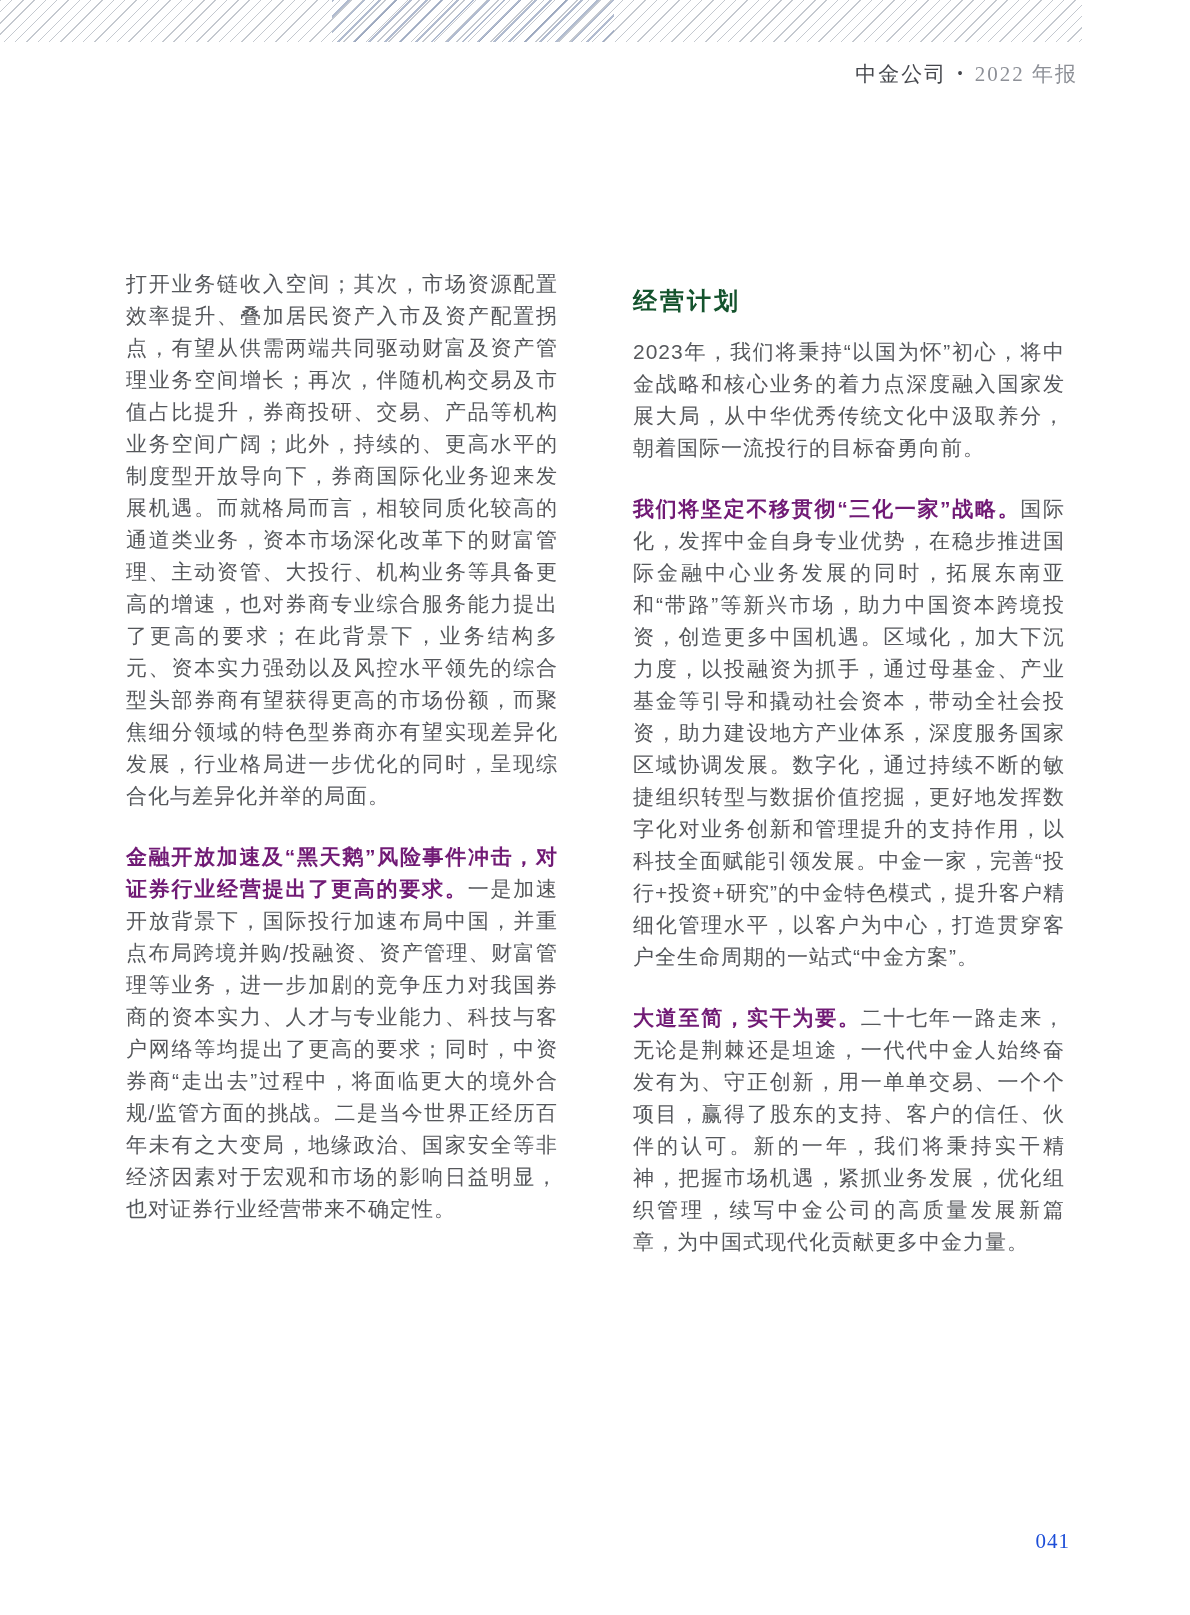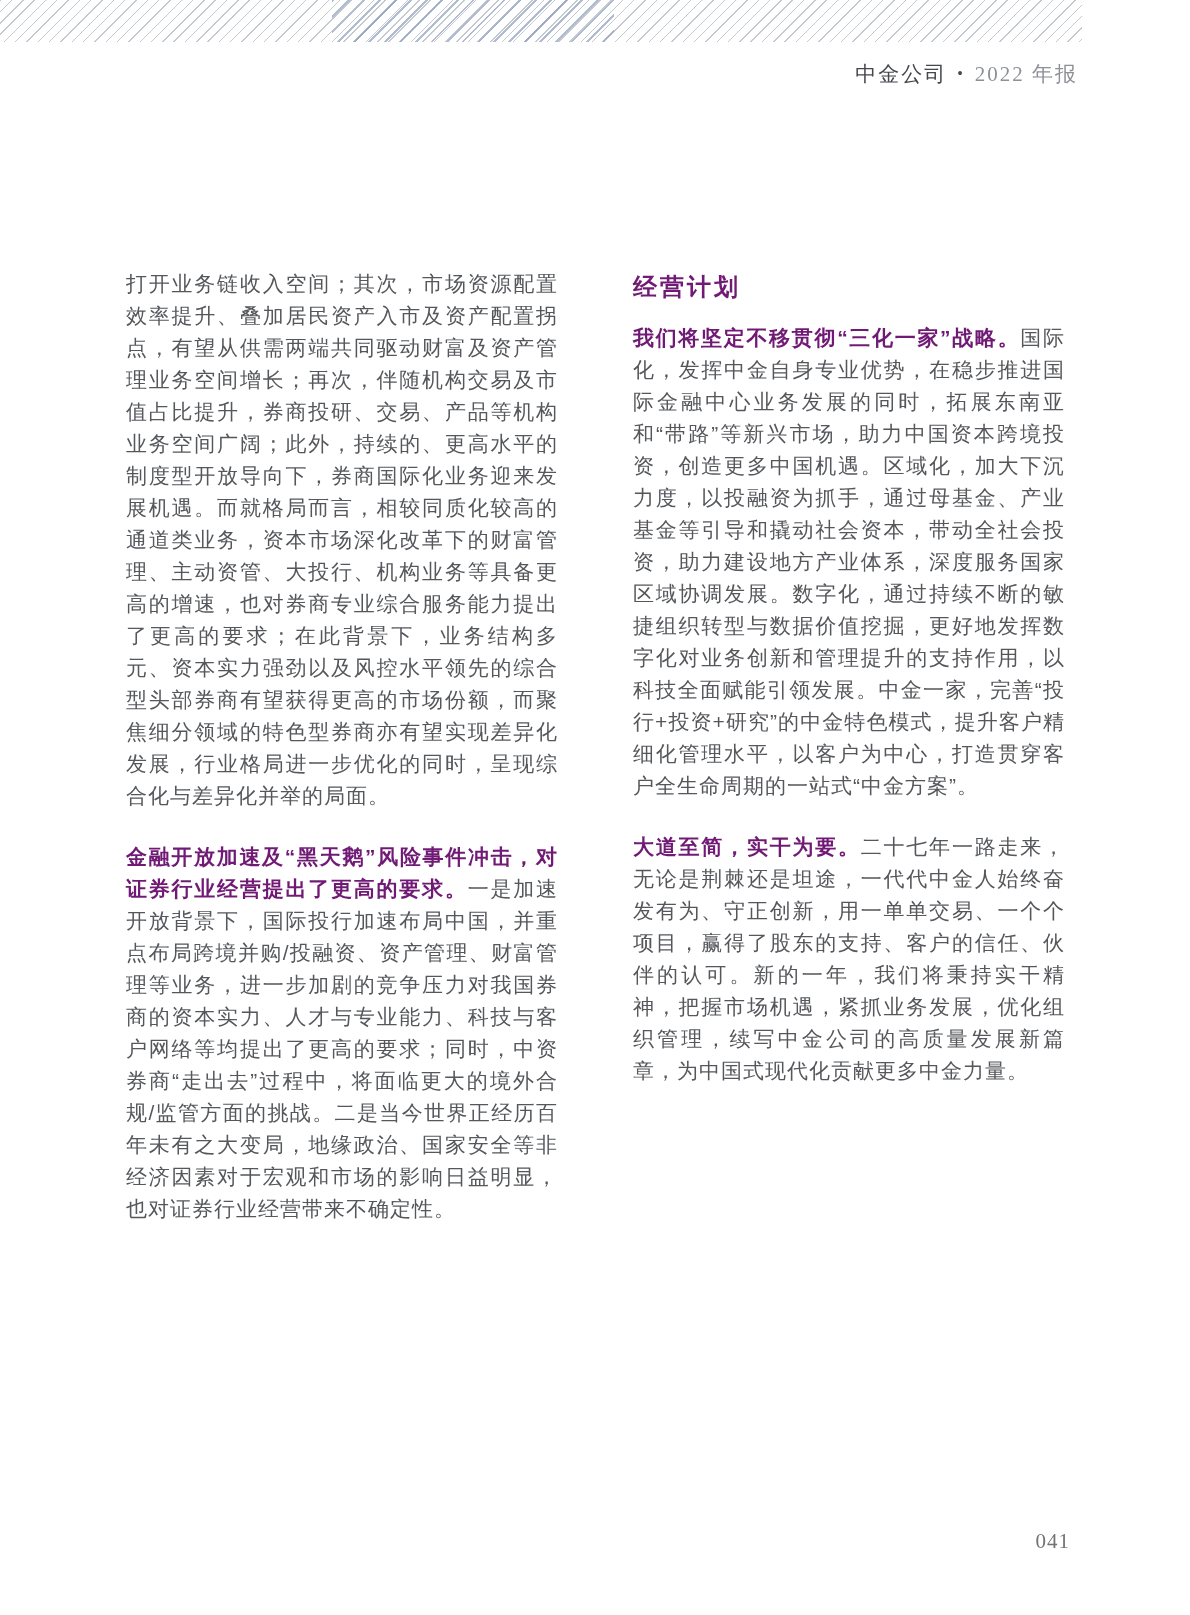--- a/index.html
+++ b/index.html
@@ -73,32 +73,32 @@
 
   .col p { margin: 0 0 29px 0; }
   .col p:last-child { margin-bottom: 0; }
   .col strong { font-weight: bold; color: #701a75; }
 
   .col h2 {
     font-size: 24px;
     line-height: 34px;
     font-weight: bold;
     letter-spacing: 3px;
-    color: #701a75;
-    margin: 2px 0 18px 0;
+    color: #14532d;
+    margin: 16px 0 18px 0;
   }
 
   .pagenum {
     position: absolute;
     top: 1529px;
     right: 120px;
     font-family: "Liberation Serif", serif;
     font-size: 21px;
     letter-spacing: 1px;
-    color: #737373;
+    color: #1d4ed8;
   }
 </style>
 </head>
 <body>
 
 <div class="page">
 
   <div class="hatch-base"></div>
   <div class="hatch-accent"></div>
 
@@ -106,19 +106,20 @@
     <span>中金公司</span><span class="dot">•</span><span class="edition">2022 年报</span>
   </div>
 
   <div class="col col-left">
     <p>打开业务链收入空间；其次，市场资源配置效率提升、叠加居民资产入市及资产配置拐点，有望从供需两端共同驱动财富及资产管理业务空间增长；再次，伴随机构交易及市值占比提升，券商投研、交易、产品等机构业务空间广阔；此外，持续的、更高水平的制度型开放导向下，券商国际化业务迎来发展机遇。而就格局而言，相较同质化较高的通道类业务，资本市场深化改革下的财富管理、主动资管、大投行、机构业务等具备更高的增速，也对券商专业综合服务能力提出了更高的要求；在此背景下，业务结构多元、资本实力强劲以及风控水平领先的综合型头部券商有望获得更高的市场份额，而聚焦细分领域的特色型券商亦有望实现差异化发展，行业格局进一步优化的同时，呈现综合化与差异化并举的局面。</p>
     <p><strong>金融开放加速及“黑天鹅”风险事件冲击，对证券行业经营提出了更高的要求。</strong><span>一是加速开放背景下，国际投行加速布局中国，并重点布局跨境并购/投融资、资产管理、财富管理等业务，进一步加剧的竞争压力对我国券商的资本实力、人才与专业能力、科技与客户网络等均提出了更高的要求；同时，中资券商“走出去”过程中，将面临更大的境外合规/监管方面的挑战。二是当今世界正经历百年未有之大变局，地缘政治、国家安全等非经济因素对于宏观和市场的影响日益明显，也对证券行业经营带来不确定性。</span></p>
   </div>
 
   <div class="col col-right">
     <h2>经营计划</h2>
+    <p>2023年，我们将秉持“以国为怀”初心，将中金战略和核心业务的着力点深度融入国家发展大局，从中华优秀传统文化中汲取养分，朝着国际一流投行的目标奋勇向前。</p>
     <p><strong>我们将坚定不移贯彻“三化一家”战略。</strong><span>国际化，发挥中金自身专业优势，在稳步推进国际金融中心业务发展的同时，拓展东南亚和“带路”等新兴市场，助力中国资本跨境投资，创造更多中国机遇。区域化，加大下沉力度，以投融资为抓手，通过母基金、产业基金等引导和撬动社会资本，带动全社会投资，助力建设地方产业体系，深度服务国家区域协调发展。数字化，通过持续不断的敏捷组织转型与数据价值挖掘，更好地发挥数字化对业务创新和管理提升的支持作用，以科技全面赋能引领发展。中金一家，完善“投行+投资+研究”的中金特色模式，提升客户精细化管理水平，以客户为中心，打造贯穿客户全生命周期的一站式“中金方案”。</span></p>
     <p><strong>大道至简，实干为要。</strong><span>二十七年一路走来，无论是荆棘还是坦途，一代代中金人始终奋发有为、守正创新，用一单单交易、一个个项目，赢得了股东的支持、客户的信任、伙伴的认可。新的一年，我们将秉持实干精神，把握市场机遇，紧抓业务发展，优化组织管理，续写中金公司的高质量发展新篇章，为中国式现代化贡献更多中金力量。</span></p>
   </div>
 
   <div class="pagenum">041</div>
 
 </div>
 
 </body></html>

